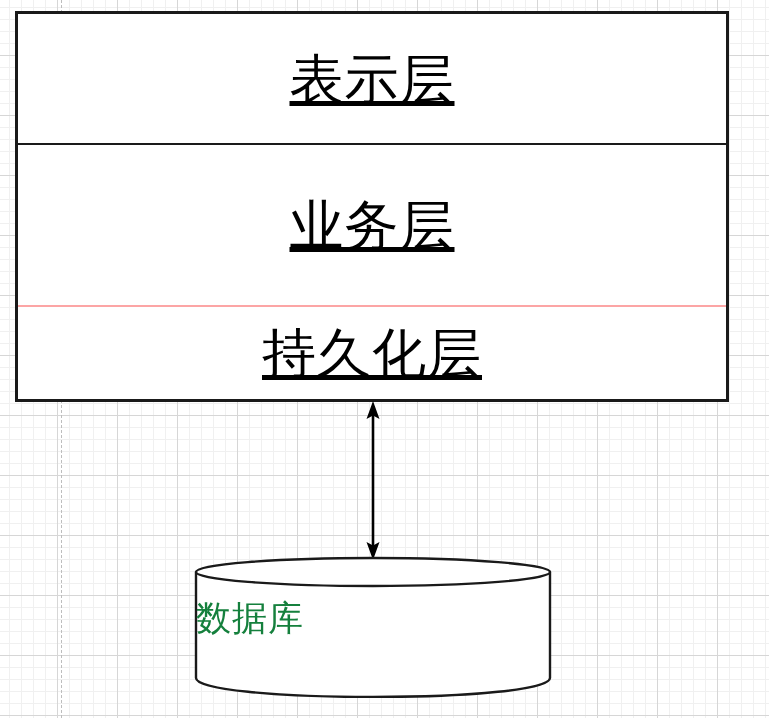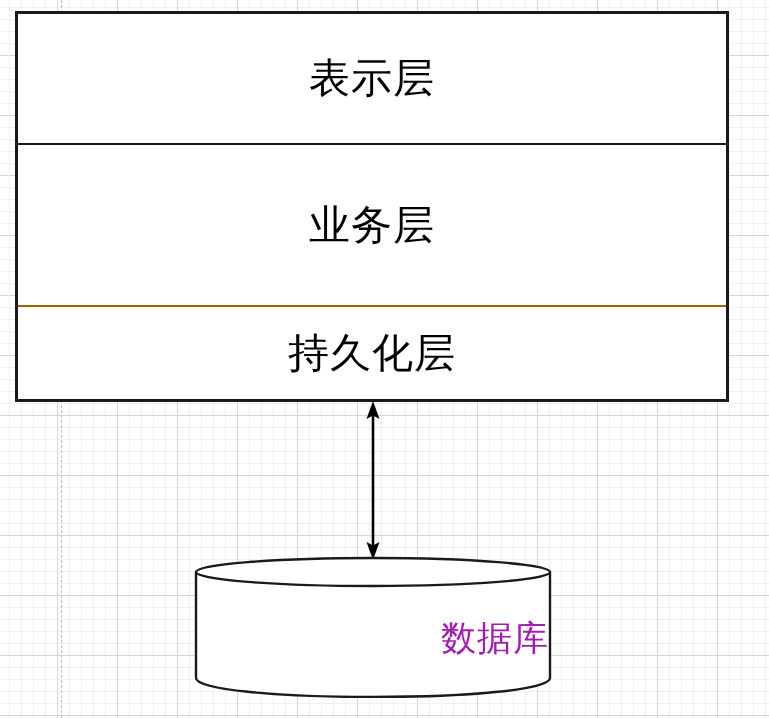--- a/index.html
+++ b/index.html
@@ -69,28 +69,29 @@
   }
   .layer-row {
     box-sizing: border-box;
     display: flex;
     align-items: center;
     justify-content: center;
     background: #ffffff;
   }
   .layer-row.presentation { height: 129px; }
   .layer-row.business     { height: 162px; border-top: 2px solid #1a1a1a; }
-  .layer-row.persistence  { height: 122px; border-top: 2px solid #a16207; flex: 1; }
+  .layer-row.persistence  { height: 122px; border-top: 2px solid #fca5a5; flex: 1; }
 
   .layer-label {
-    font-size: 41px;
+    font-size: 54px;
     line-height: 1;
     color: #000000;
     letter-spacing: 1px;
     white-space: nowrap;
+    text-decoration: underline;
   }
 
   
   .connector {
     position: absolute;
     left: 352px;
     top: 398px;
     width: 42px;
     height: 165px;
   }
@@ -99,26 +100,26 @@
   .cylinder {
     position: absolute;
     left: 190px;
     top: 552px;
     width: 366px;
     height: 146px;
   }
   .cylinder-label {
     position: absolute;
     left: 196px;
-    top: 620px;
+    top: 600px;
     width: 353px;
-    text-align: right;
+    text-align: left;
     font-size: 35px;
     line-height: 1;
-    color: #a21caf;
+    color: #15803d;
     letter-spacing: 1px;
     white-space: nowrap;
   }
 </style>
 </head>
 <body>
 
 <div id="canvas">
 
   <div class="grid-layer"></div>

